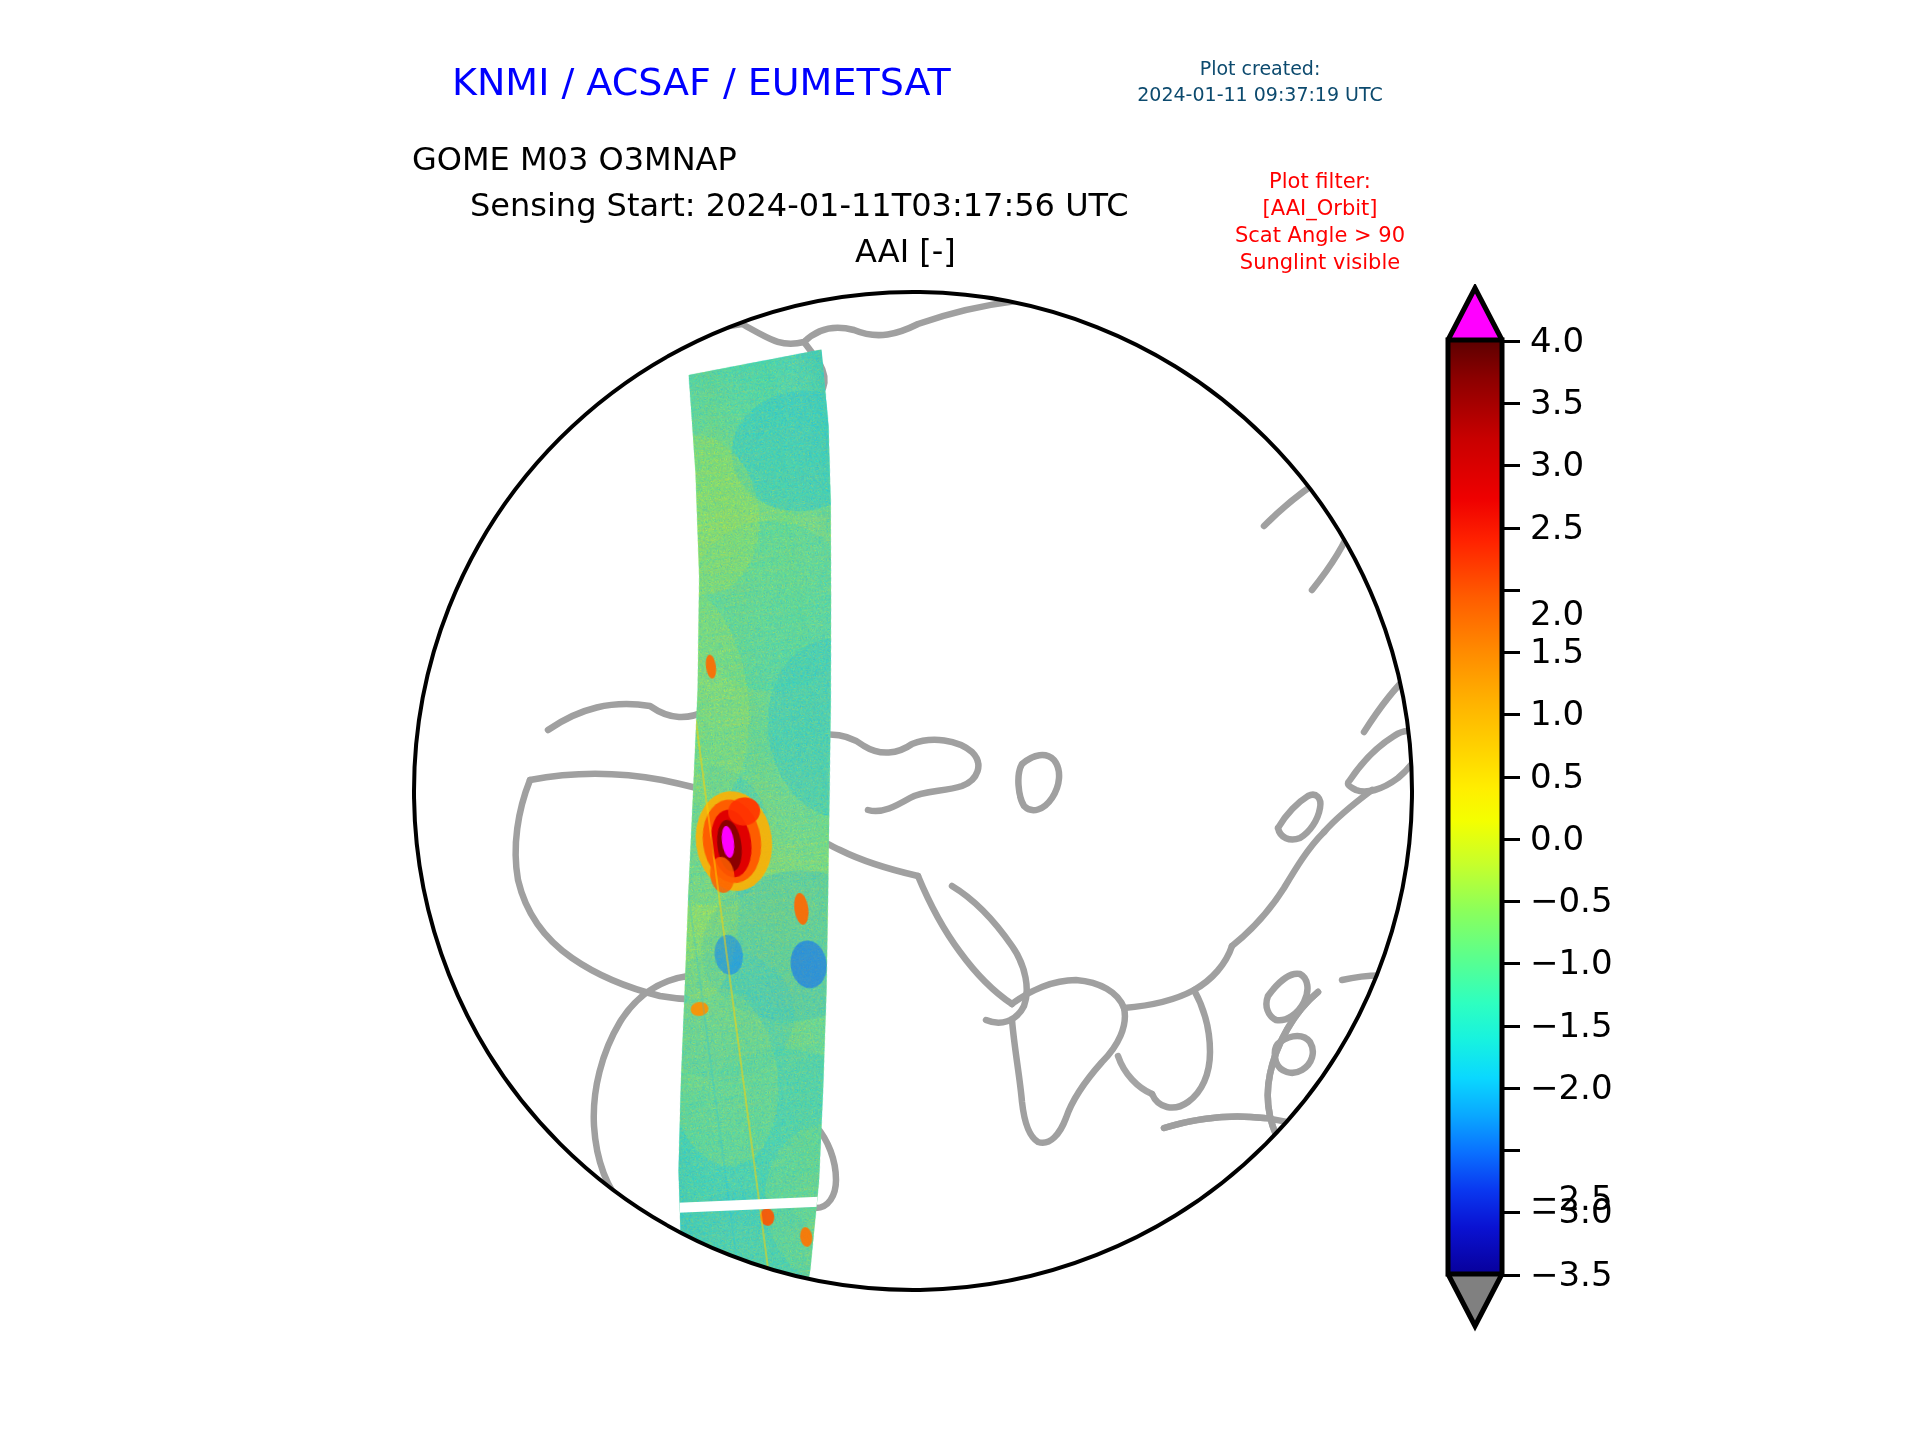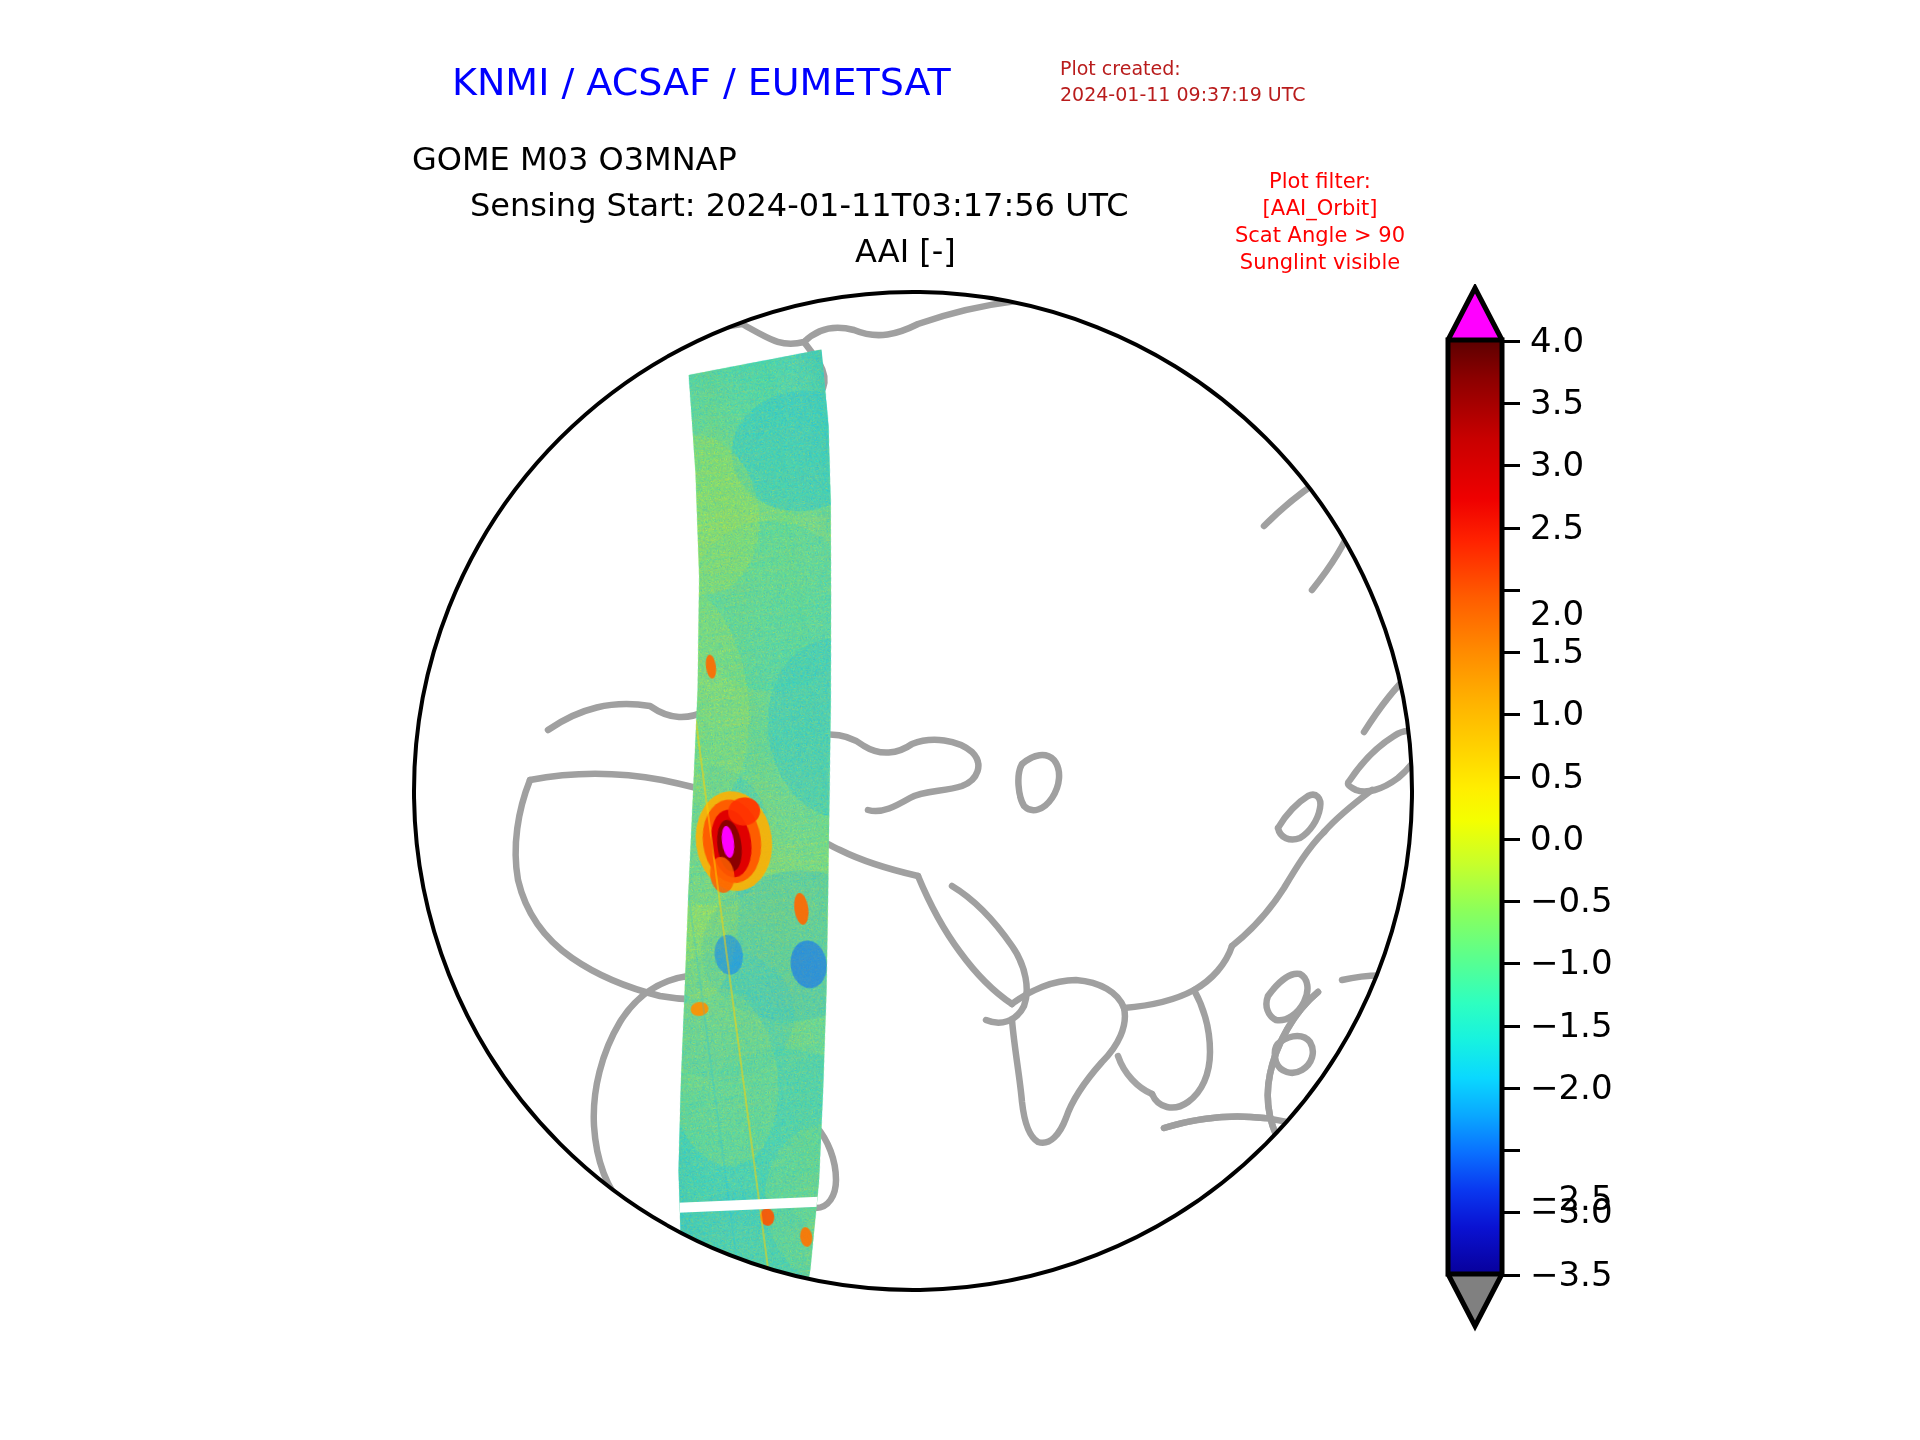--- a/index.html
+++ b/index.html
@@ -3,21 +3,21 @@
 <meta charset="utf-8">
 <style>
   html,body{margin:0;padding:0;background:#ffffff;}
   body{width:1920px;height:1440px;position:relative;overflow:hidden;
        font-family:"DejaVu Sans","Liberation Sans",sans-serif;color:#000;}
 
   .abs{position:absolute;}
 
   
   #org-title{left:412px;top:60px;font-size:38px;color:#0000ff;letter-spacing:0px;white-space:nowrap;margin-left:40px;}
-  #plot-created-block{left:1060px;top:55px;width:400px;text-align:left;font-size:19px;line-height:26px;color:#b91c1c;}
+  #plot-created-block{left:1060px;top:55px;width:400px;text-align:center;font-size:19px;line-height:26px;color:#0c4a6e;}
   #dataset-title{left:412px;top:140px;font-size:32px;white-space:nowrap;}
   #sensing-start{left:428px;top:186px;font-size:32px;white-space:nowrap;margin-left:42px;}
   #quantity-title{left:855px;top:232px;font-size:32px;white-space:nowrap;}
   #plot-filter-block{left:1160px;top:168px;width:320px;text-align:center;font-size:21px;line-height:27px;color:#ff0000;}
 
   
   #globe-wrap{left:412px;top:290px;width:1002px;height:1002px;}
   #globe-svg{display:block;width:1002px;height:1002px;}
 
   

